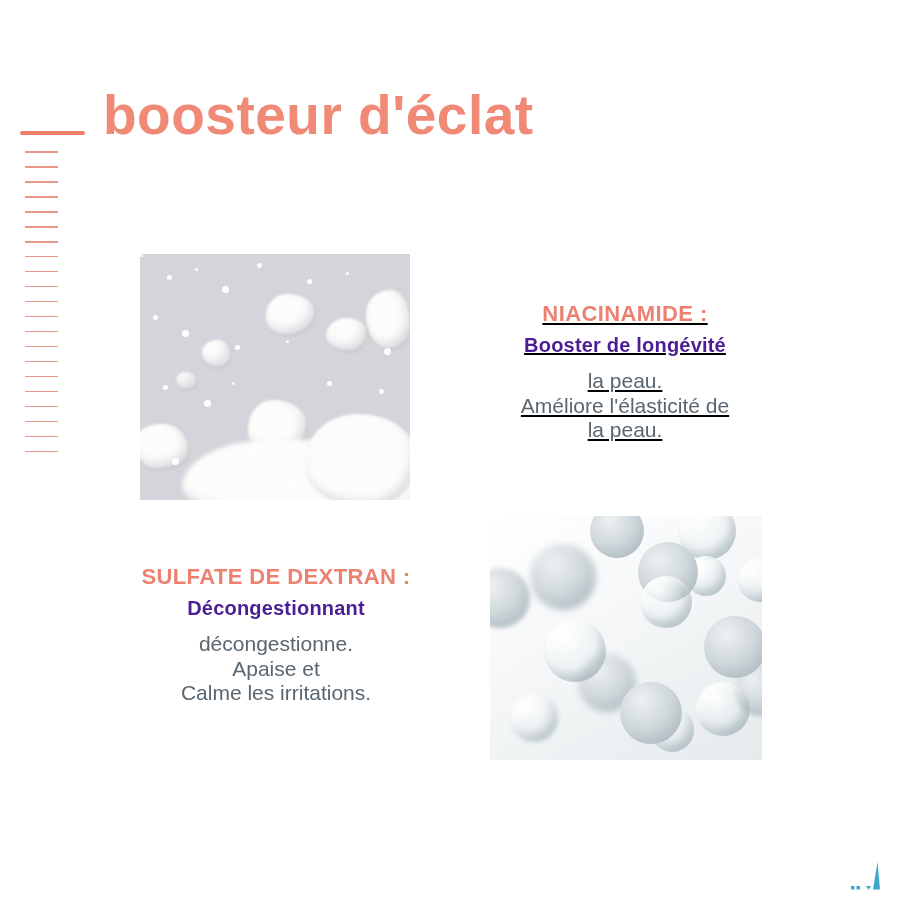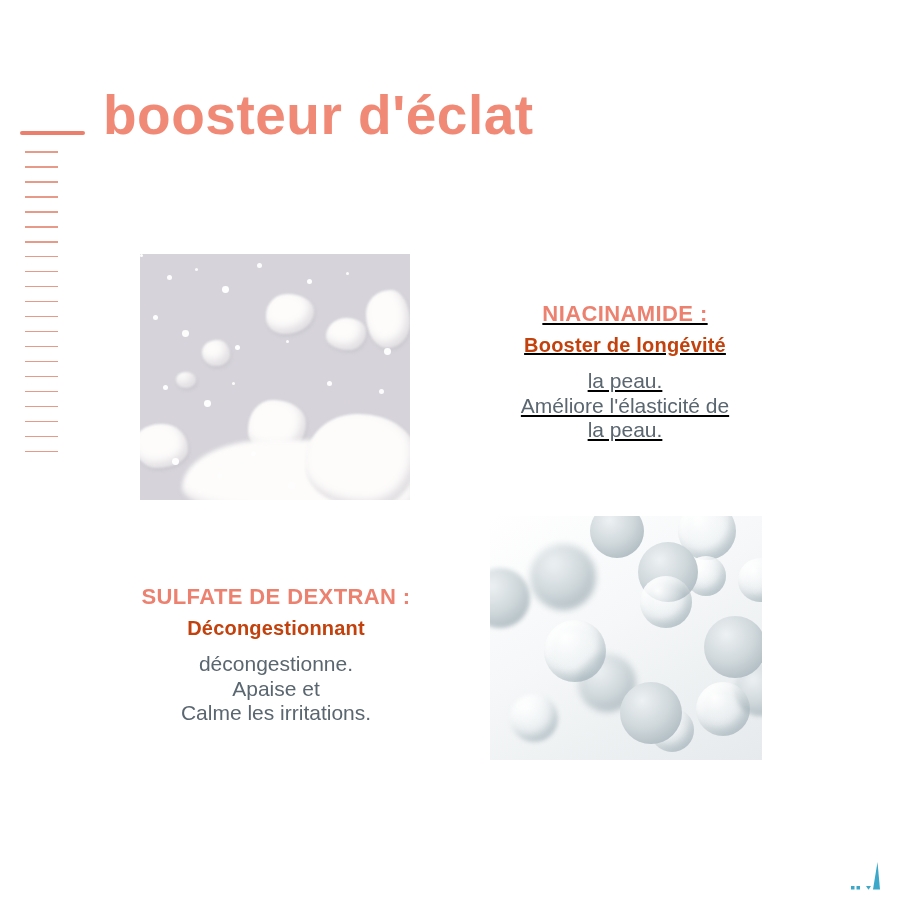--- a/index.html
+++ b/index.html
@@ -88,25 +88,25 @@
   .s13 { left:206px; top:166px; width:54px; height:54px; }
   .s14 { left:160px; top:192px; width:44px; height:44px; }
   .s15 { left:20px;  top:178px; width:48px; height:48px; filter:blur(2px); }
   .s16 { left:248px; top:42px;  width:44px; height:44px; }
 
   
   .text-block { position:absolute; width:272px; text-align:center; }
   .text-block h2 {
     margin:0; font-size:22px; font-weight:bold; letter-spacing:0.4px; color:#ec8170;
   }
-  .text-block h3 { margin:7px 0 0; font-size:20px; font-weight:bold; color:#c2410c; letter-spacing:0.2px; }
+  .text-block h3 { margin:7px 0 0; font-size:20px; font-weight:bold; color:#4c1d95; letter-spacing:0.2px; }
   .text-block p  { margin:12px 0 0; font-size:21px; line-height:24.5px; color:#5a6670; }
   .text-block p span { display:block; }
   .text-block.niacinamide { left:489px; top:301px;text-decoration:underline; }
-  .text-block.sulfate     { left:140px; top:584px; }
+  .text-block.sulfate     { left:140px; top:564px; }
 
   
   .brand-mark { position:absolute; left:849px; top:859px; }
 </style>
 </head>
 <body>
 
 <div class="page">
 
   <div class="accent-line"></div>

